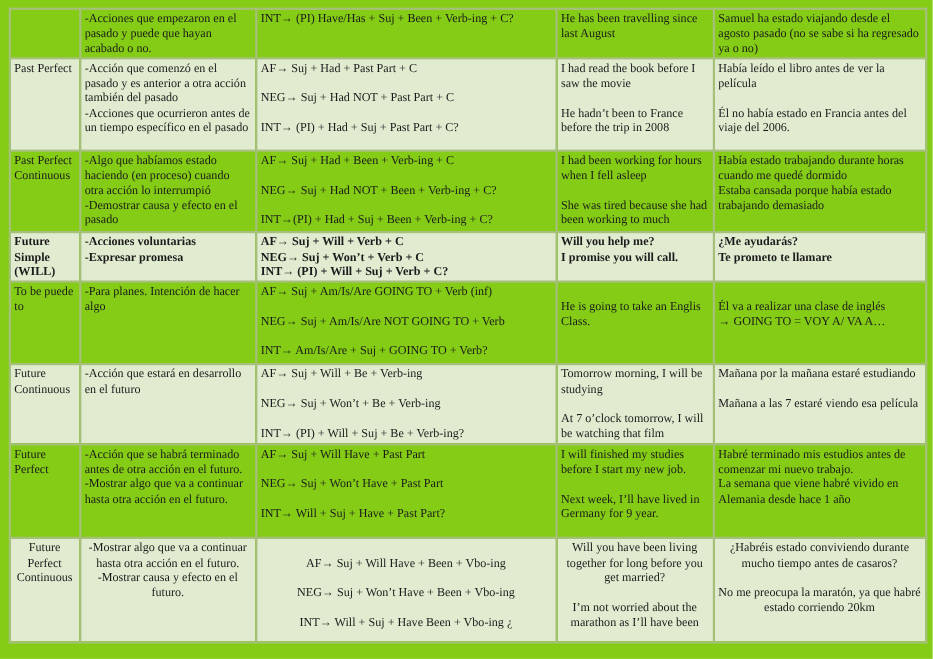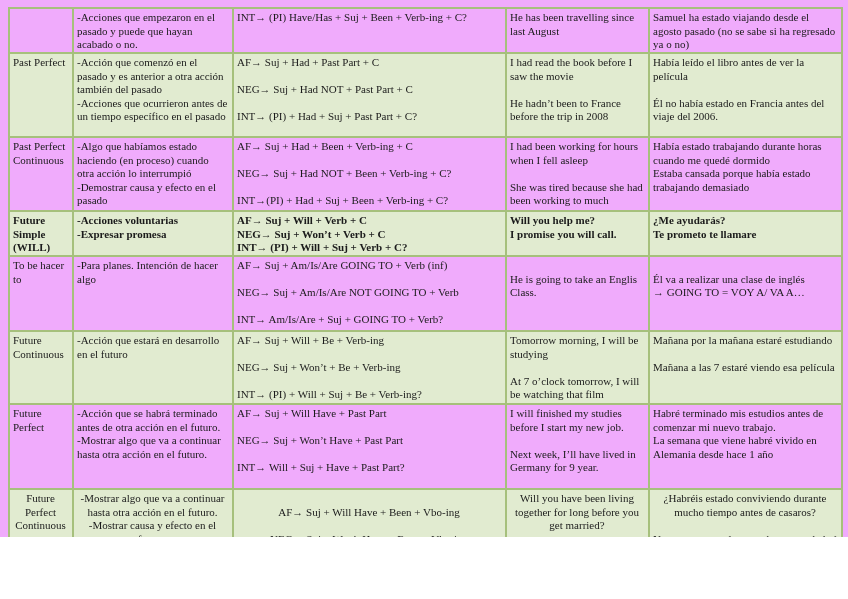--- a/index.html
+++ b/index.html
@@ -6,22 +6,22 @@
     margin: 0;
     padding: 0;
     background: #ffffff;
     width: 848px;
     height: 599px;
     font-family: "Liberation Serif", "DejaVu Serif", serif;
   }
   .page {
     position: relative;
     width: 848px;
-    height: 537px;
-    background: #f0abfc;
+    height: 599px;
+    background: #84cc16;
     overflow: hidden;
   }
   table.tenses {
     position: absolute;
     left: 8px;
     top: 7px;
     width: 833px;
     border-collapse: collapse;
     table-layout: fixed;
   }
@@ -105,21 +105,21 @@
 -Expresar promesa</td>
         <td>AF→ Suj + Will + Verb + C
 NEG→ Suj + Won’t + Verb + C
 INT→ (PI) + Will + Suj + Verb + C?</td>
         <td>Will you help me?
 I promise you will call.</td>
         <td>¿Me ayudarás?
 Te prometo te llamare</td>
       </tr>
       <tr>
-        <td>To be hacer to</td>
+        <td>To be puede to</td>
         <td>-Para planes. Intención de hacer algo</td>
         <td>AF→ Suj + Am/Is/Are GOING TO + Verb (inf)
 
 NEG→ Suj + Am/Is/Are NOT GOING TO + Verb
 
 INT→ Am/Is/Are + Suj + GOING TO + Verb?</td>
         <td>
 He is going to take an Englis Class.</td>
         <td>
 Él va a realizar una clase de inglés

